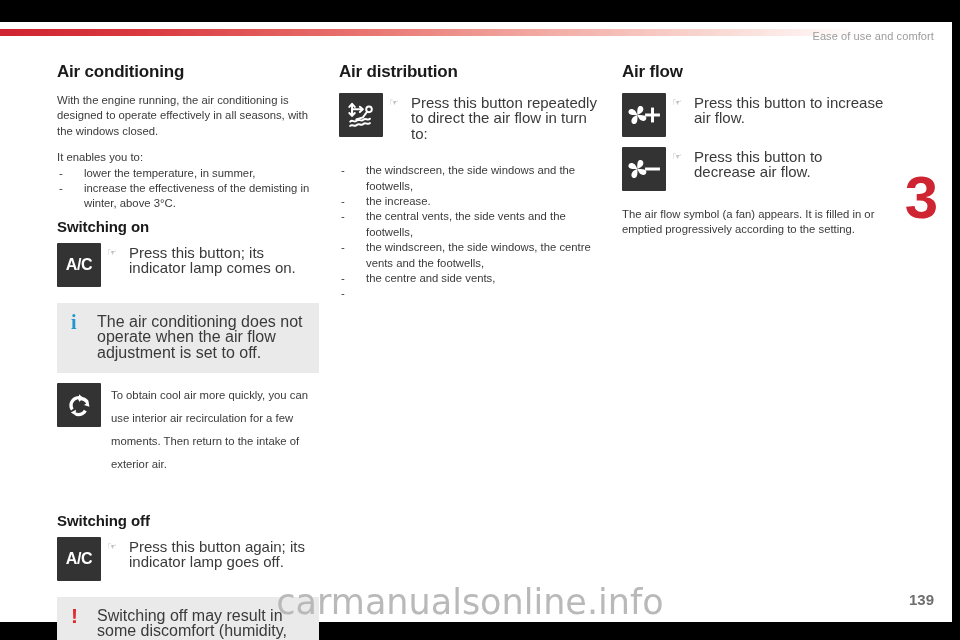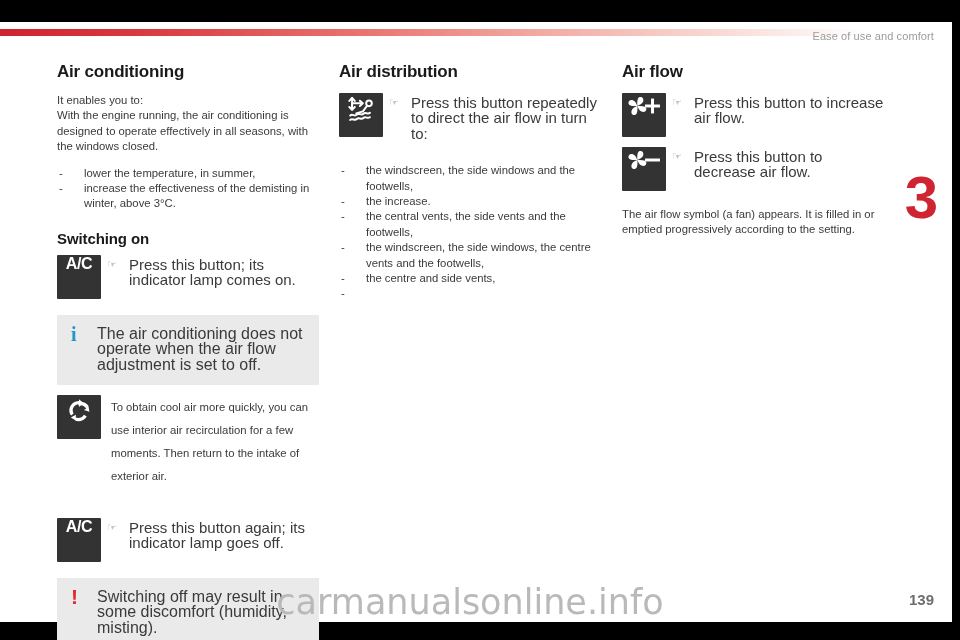--- a/index.html
+++ b/index.html
@@ -100,21 +100,21 @@
     font-size: 17px;
     font-weight: bold;
     color: #1a1a1a;
     margin: 0 0 11px 0;
     letter-spacing: -0.2px;
   }
   h3.sub-title {
     font-size: 15px;
     font-weight: bold;
     color: #1a1a1a;
-    margin: 18px 0 8px 0;
+    margin: 6px 0 8px 0;
     letter-spacing: -0.1px;
   }
 
   p.body {
     font-size: 11.3px;
     line-height: 15.4px;
     color: #3a3a3a;
     margin: 0 0 11px 0;
   }
   p.body.tight { margin-bottom: 0; }
@@ -147,21 +147,21 @@
     margin-bottom: 10px;
   }
   .btn-icon {
     flex: 0 0 auto;
     width: 44px;
     height: 44px;
     background: #333333;
     border-radius: 1px;
     position: relative;
     display: flex;
-    align-items: flex-start;
+    align-items: center;
     justify-content: center;
     color: #ffffff;
   }
   .btn-icon.ac-label {
     font-size: 16px;
     font-weight: bold;
     letter-spacing: -0.3px;
   }
   .btn-caption {
     flex: 1 1 auto;
@@ -246,23 +246,23 @@
   <div id="top-rule"></div>
 
   <div id="running-header">Ease of use and comfort</div>
 
   <div id="chapter-tab">3</div>
 
   <div class="col" id="col-left">
 
     <h2 class="sec-title">Air conditioning</h2>
 
+    <p class="body">With the engine running, the air conditioning is designed to operate effectively in all seasons, with the windows closed.</p>
+
     <p class="body tight">It enables you to:</p>
-
-    <p class="body">With the engine running, the air conditioning is designed to operate effectively in all seasons, with the windows closed.</p>
 
     <ul class="dash-list">
       <li>
         <span class="dash">-</span>
         <span>lower the temperature, in summer,</span>
       </li>
       <li>
         <span class="dash">-</span>
         <span>increase the effectiveness of the demisting in winter, above 3°C.</span>
       </li>
@@ -295,20 +295,21 @@
             <path d="M26.1 11.8 L27.1 17.9 L21.2 16.1 L23.6 14.6 C22.2 11.7 18.8 10.2 15.5 11.1 L14.5 7.6 C19.6 6.2 24.9 8.6 27.1 13.2 Z"></path>
             <path d="M12.6 27.1 L7.3 23.9 L12.7 21.1 L12.6 24.0 C15.8 25.3 19.5 24.0 21.2 21.0 L24.3 22.8 C21.6 27.4 15.9 29.2 11.1 27.0 Z"></path>
           </g>
         </svg>
       </div>
       <span class="note-text">To obtain cool air more quickly, you can use interior air recirculation for a few moments. Then return to the intake of exterior air.</span>
     </div>
 
     <div class="spacer-lg"></div>
 
+    <h3 class="sub-title">Switching off</h3>
 
     <div class="btn-row">
       <div class="btn-icon ac-label">
         <span>A/C</span>
       </div>
       <div class="btn-caption">
         <span class="hand">☞</span>
         <span class="cap-text">Press this button again; its indicator lamp goes off.</span>
       </div>
     </div>

